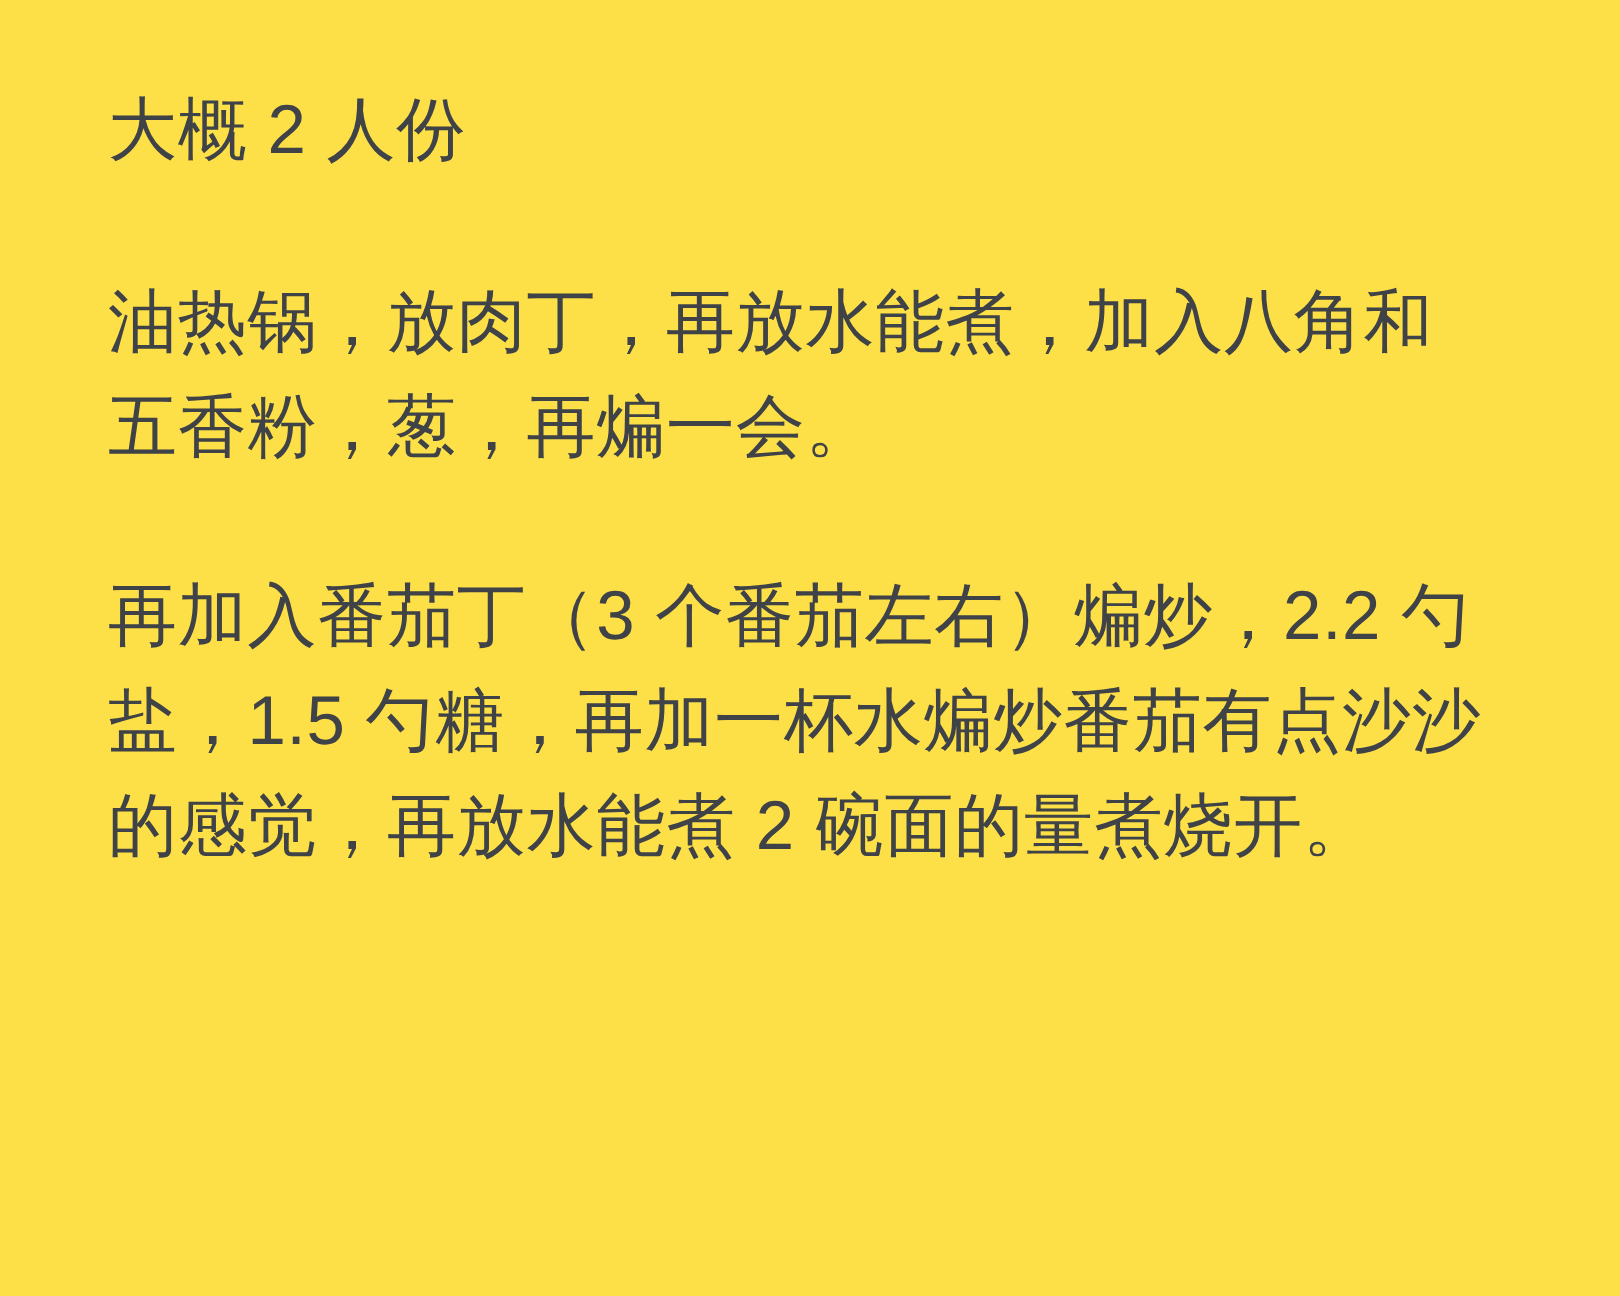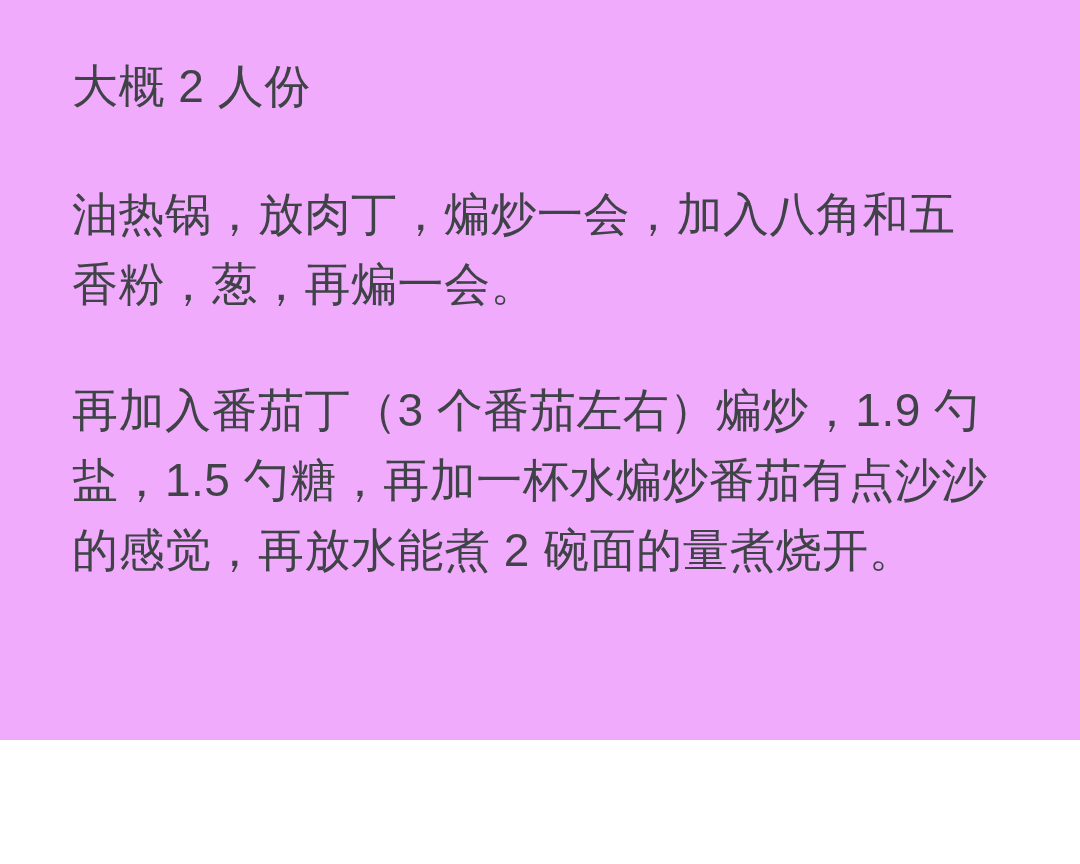--- a/index.html
+++ b/index.html
@@ -10,23 +10,23 @@
   body {
     width: 1080px;
     height: 864px;
     font-family: "Liberation Sans", "DejaVu Sans", sans-serif;
     color: #3c4043;
     overflow: hidden;
   }
   .page {
     box-sizing: border-box;
     width: 1080px;
-    height: 740px;
+    height: 864px;
     padding: 52px 90px 0 72px;
-    background: #f0abfc;
+    background: #fde047;
   }
   .block {
     font-size: 46px;
     line-height: 1.52;
     letter-spacing: 0.5px;
     color: #3f4246;
     font-weight: 400;
     white-space: pre-wrap;
     word-break: break-word;
   }
@@ -46,19 +46,19 @@
 </head>
 <body>
 
 <div class="page">
 
   <div class="block para">大概 2 人份</div>
 
   <div class="spacer-lg"></div>
 
 
-  <div class="block para">油热锅，放肉丁，煸炒一会，加入八角和五香粉，葱，再煸一会。</div>
+  <div class="block para">油热锅，放肉丁，再放水能煮，加入八角和五香粉，葱，再煸一会。</div>
 
   <div class="spacer-md"></div>
 
-  <div class="block para">再加入番茄丁（3 个番茄左右）煸炒，1.9 勺盐，1.5 勺糖，再加一杯水煸炒番茄有点沙沙的感觉，再放水能煮 2 碗面的量煮烧开。</div>
+  <div class="block para">再加入番茄丁（3 个番茄左右）煸炒，2.2 勺盐，1.5 勺糖，再加一杯水煸炒番茄有点沙沙的感觉，再放水能煮 2 碗面的量煮烧开。</div>
 
 </div>
 
 </body></html>

